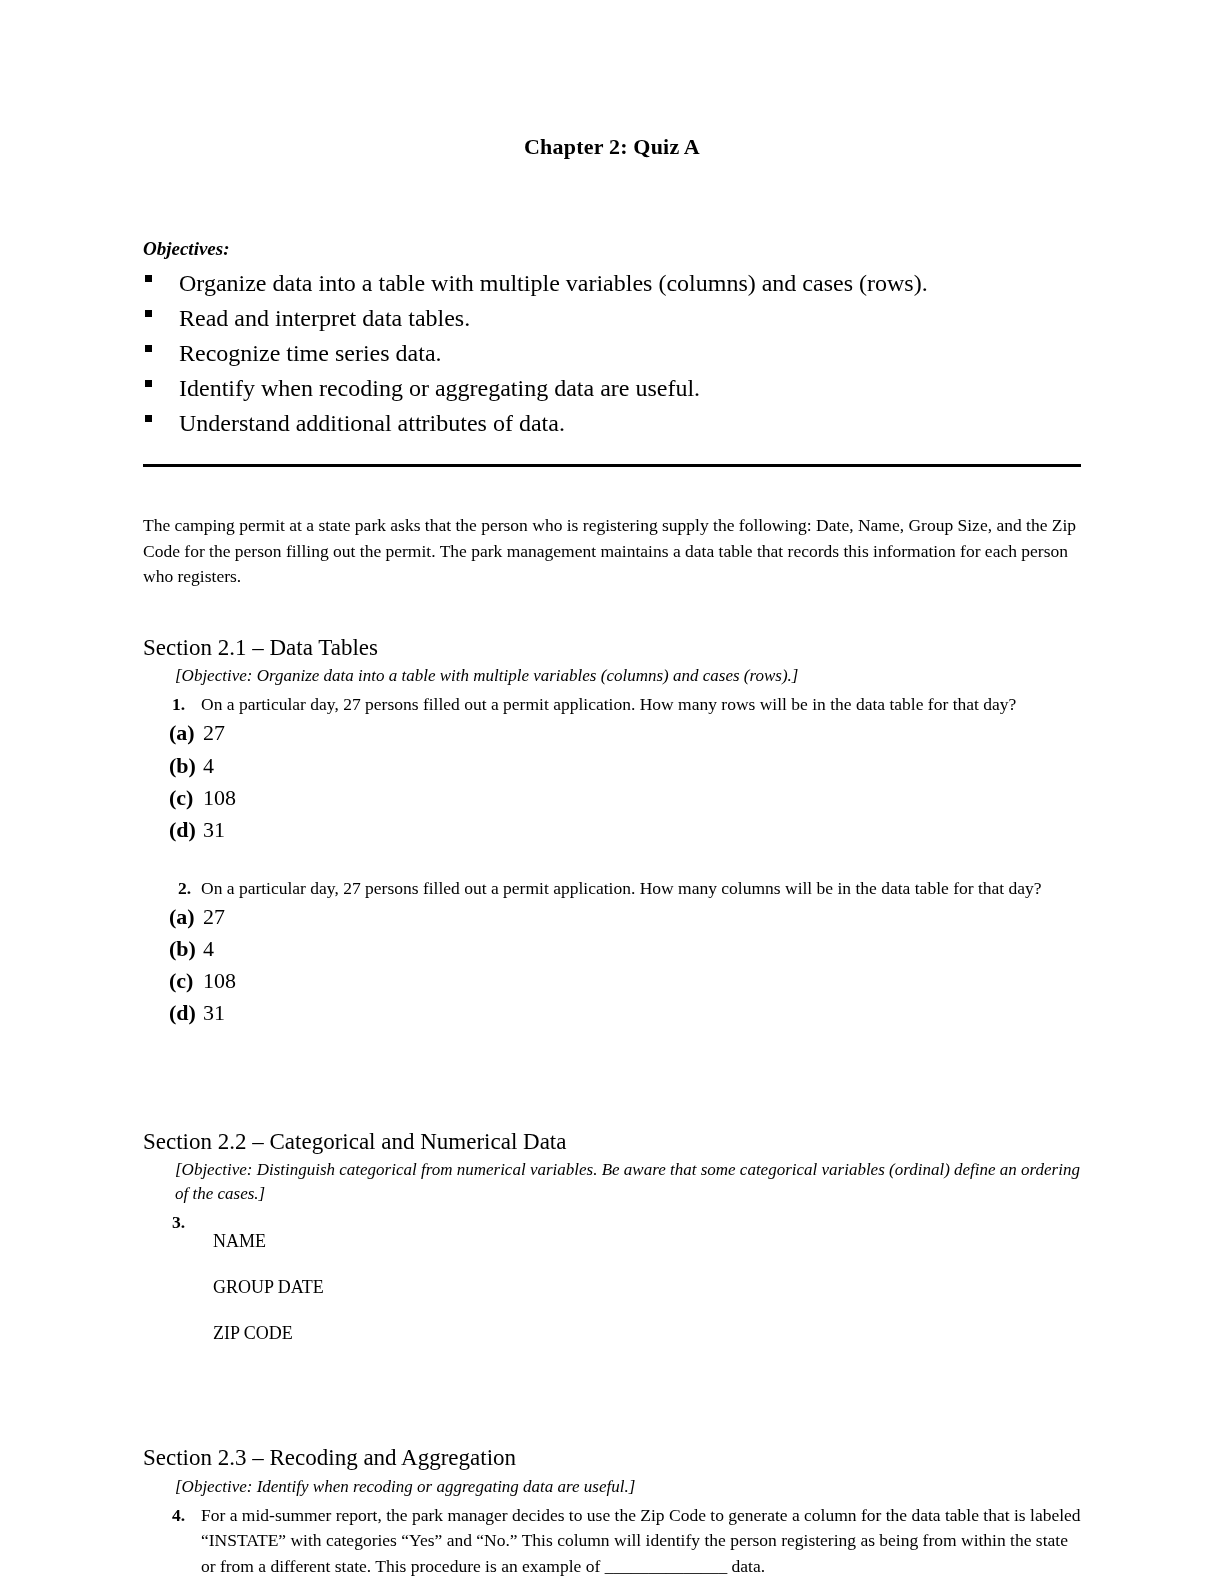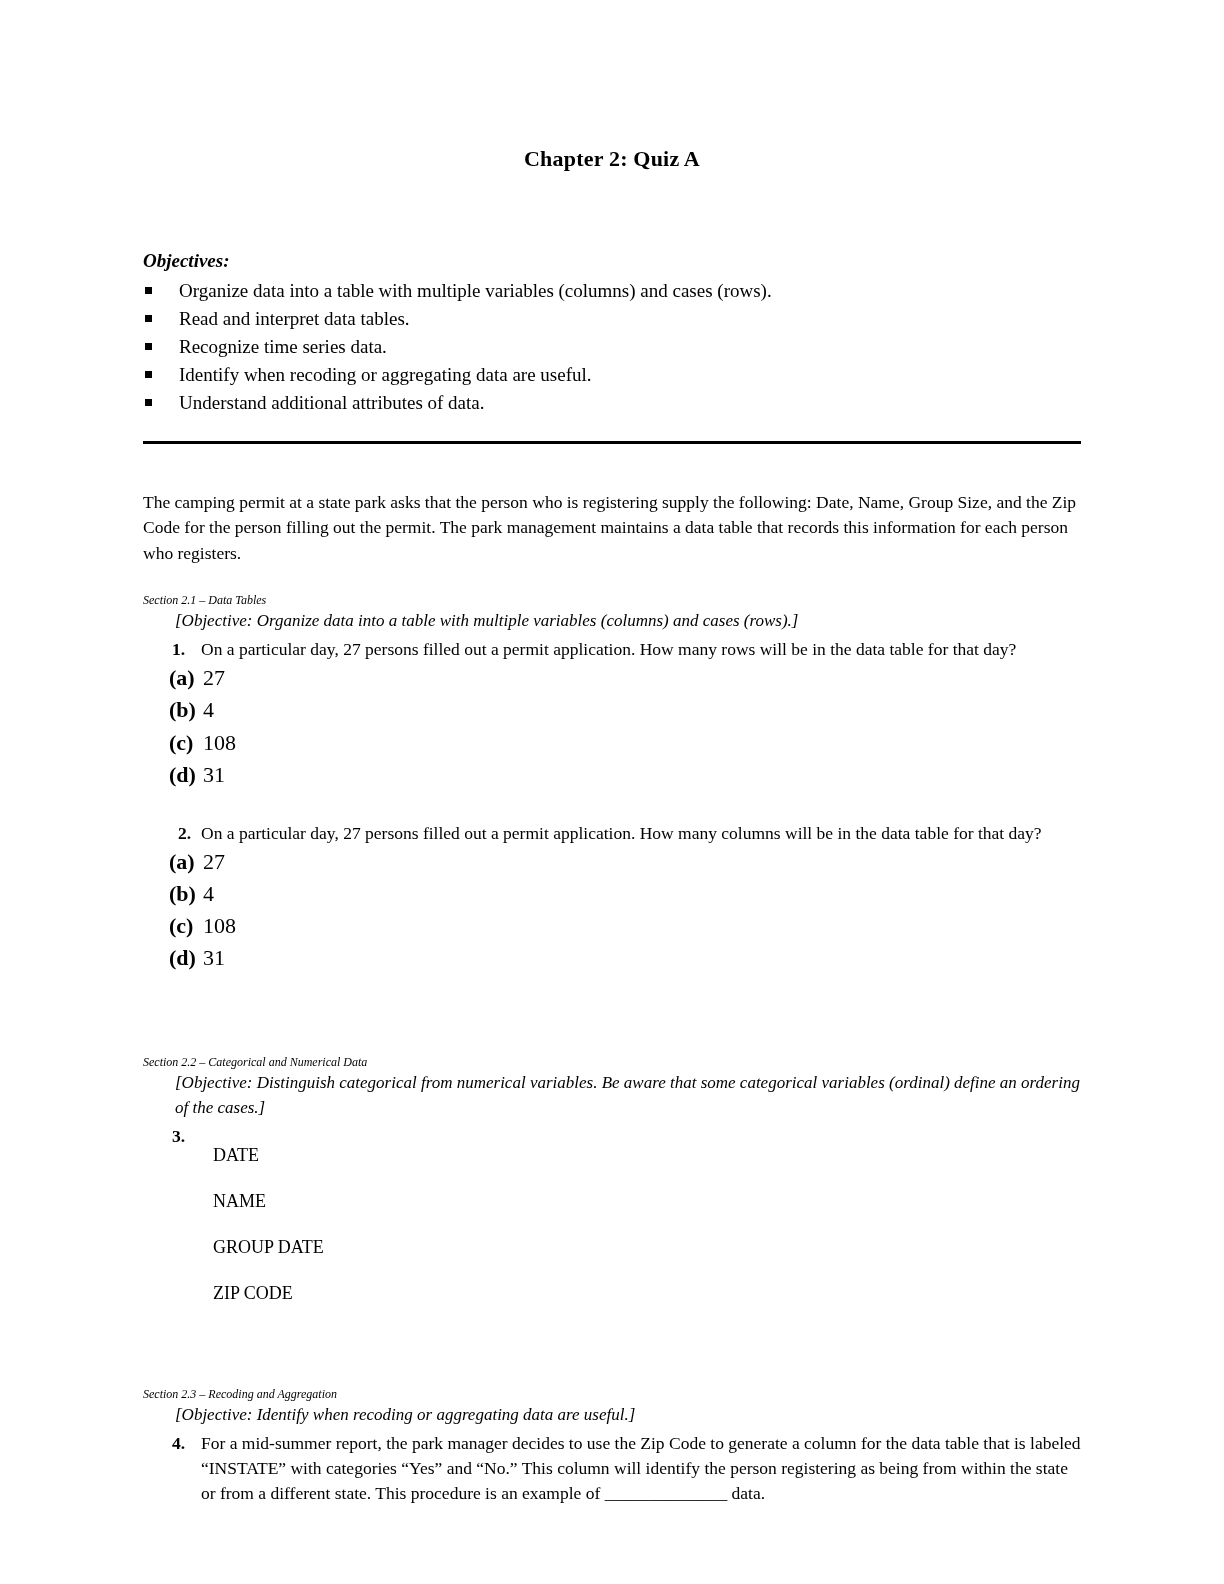--- a/index.html
+++ b/index.html
@@ -12,21 +12,21 @@
     width: 1224px;
     height: 1584px;
     background: #ffffff;
     font-family: "Liberation Serif", serif;
     color: #000000;
     overflow: hidden;
   }
   .content {
     position: absolute;
     left: 143px;
-    top: 12px;
+    top: 0;
     width: 938px;
   }
   .doc-title {
     text-align: center;
     font-weight: bold;
     font-size: 22px;
     margin-top: 134px;
     letter-spacing: 0.2px;
   }
   .objectives-head {
@@ -36,21 +36,21 @@
     font-size: 19px;
   }
   ul.objectives {
     list-style: none;
     margin: 6px 0 0 0;
     padding: 0;
   }
   ul.objectives li {
     position: relative;
     padding-left: 36px;
-    font-size: 19px;
+    font-size: 24px;
     line-height: 1.42;
     margin-bottom: 1px;
   }
   ul.objectives li::before {
     content: "";
     position: absolute;
     left: 2px;
     top: 9px;
     width: 7px;
     height: 7px;
@@ -63,23 +63,22 @@
     width: 100%;
   }
   .intro {
     margin-top: 46px;
     font-size: 17.5px;
     line-height: 1.45;
     text-align: left;
     font-family: Liberation Serif, serif;
   }
   .section-head {
-    margin-top: 26px;
-    font-style: italic;
-    font-size: 12px;
+    margin-top: 42px;
+    font-size: 23px;
     line-height: 1.42;
   }
   .section-obj {
     font-style: italic;
     font-size: 17px;
     line-height: 1.42;
     margin-left: 32px;
   }
   .question {
     position: relative;
@@ -172,21 +171,20 @@
 
     <div class="gap-xl"></div>
 
     <div class="section-head">Section 2.2 – Categorical and Numerical Data</div>
     <div class="section-obj">[Objective: Distinguish categorical from numerical variables. Be aware that some categorical variables (ordinal) define an ordering of the cases.]</div>
 
     <div class="question">
       <span class="qnum">3.</span>
     </div>
     <div class="answer-line">
-      <div>DATE</div>
       <div>NAME</div>
       <div>GROUP DATE</div>
       <div>ZIP CODE</div>
     </div>
 
     <div class="gap-lg"></div>
 
     <div class="section-head">Section 2.3 – Recoding and Aggregation</div>
     <div class="section-obj">[Objective: Identify when recoding or aggregating data are useful.]</div>
 

